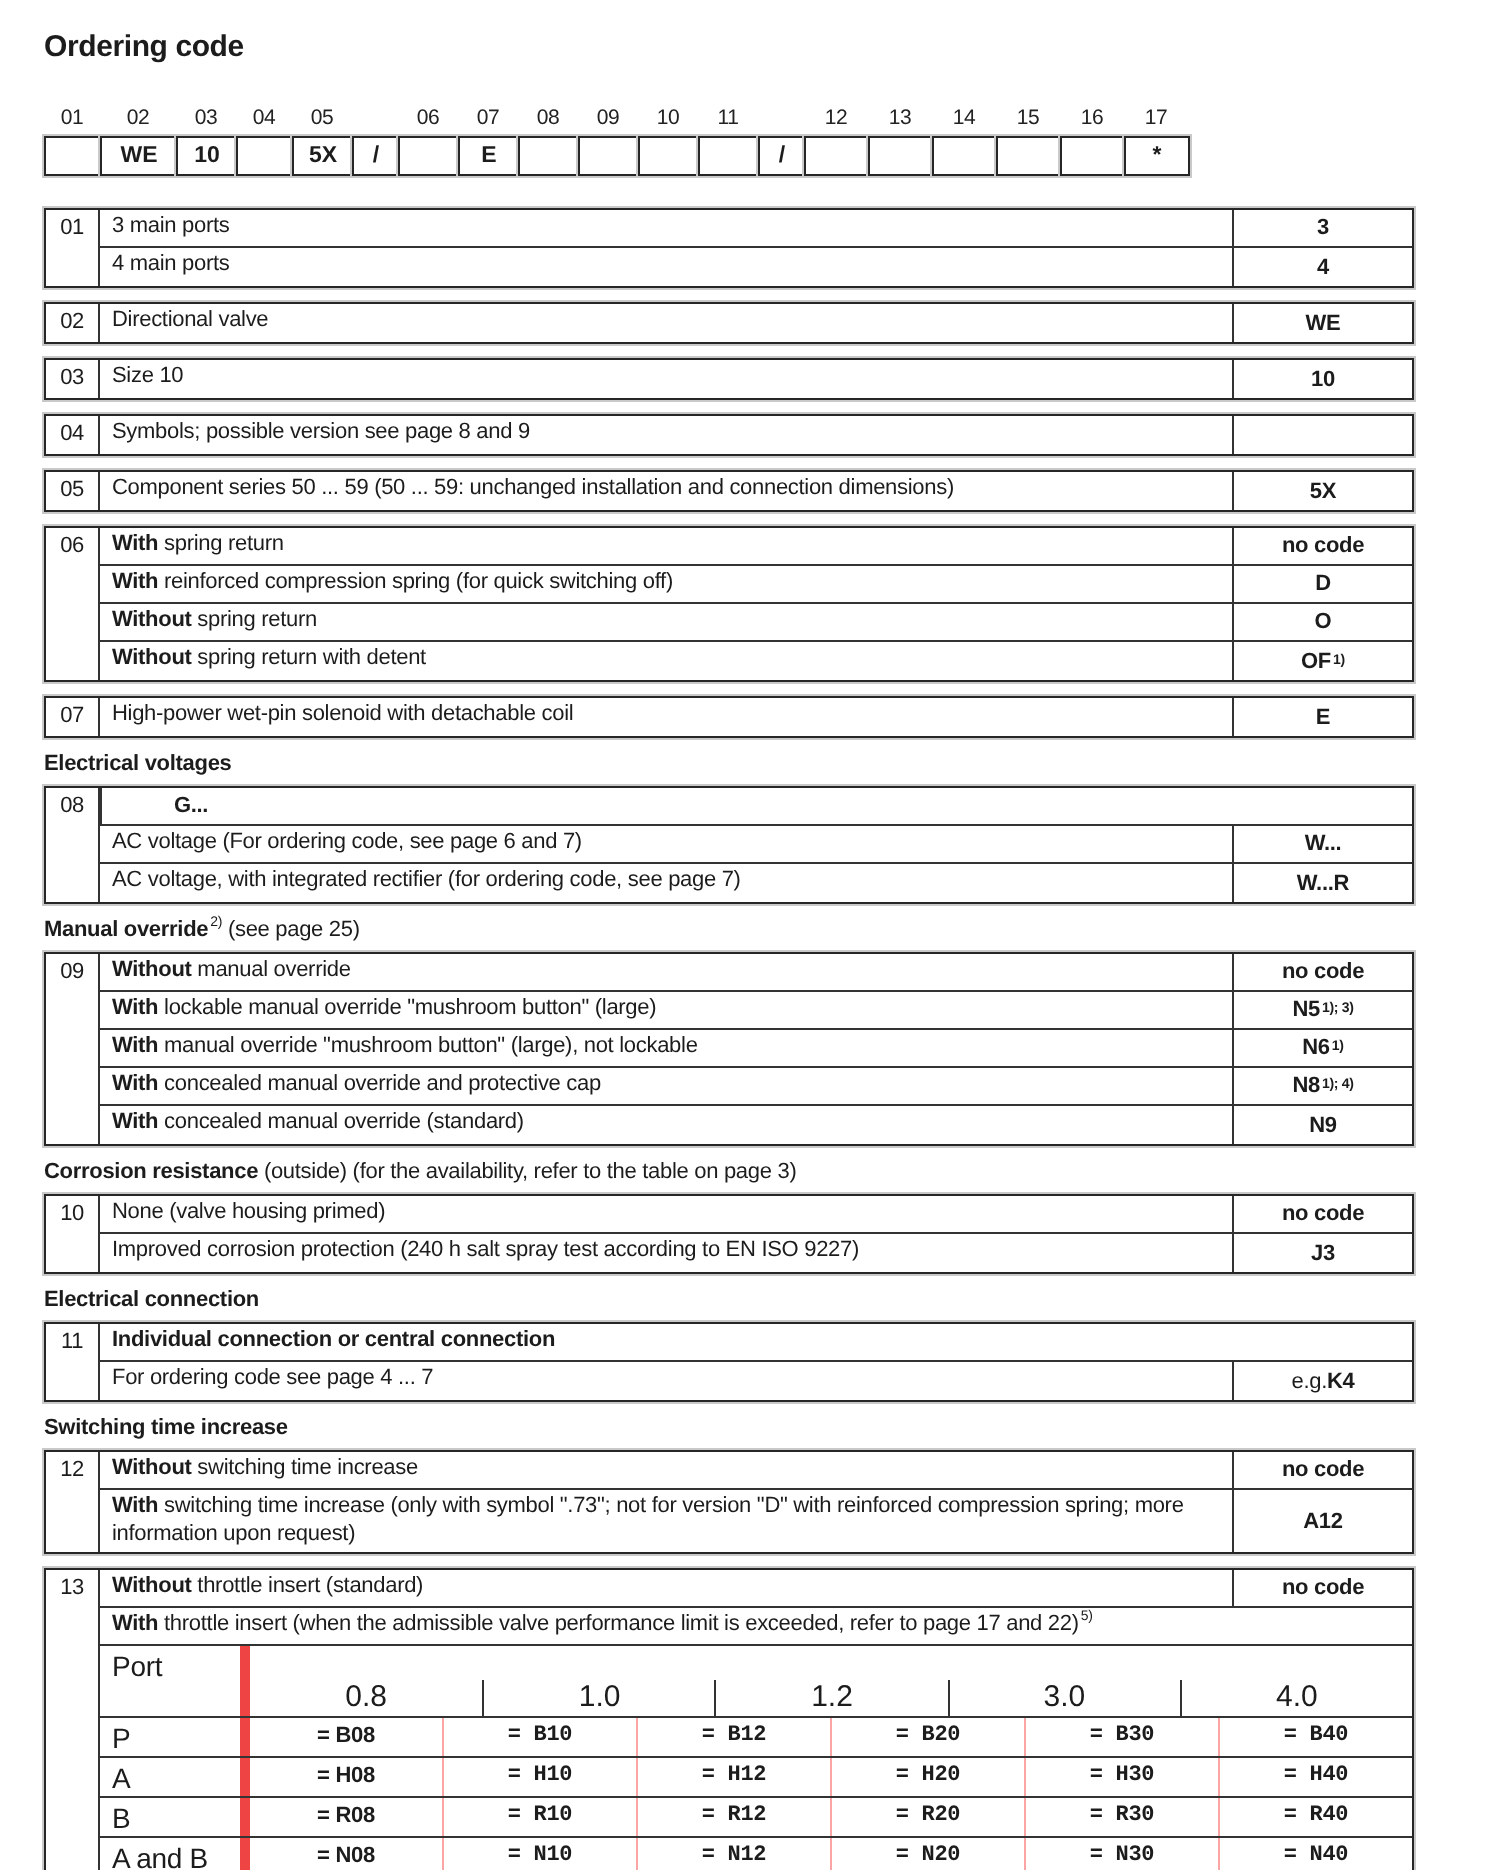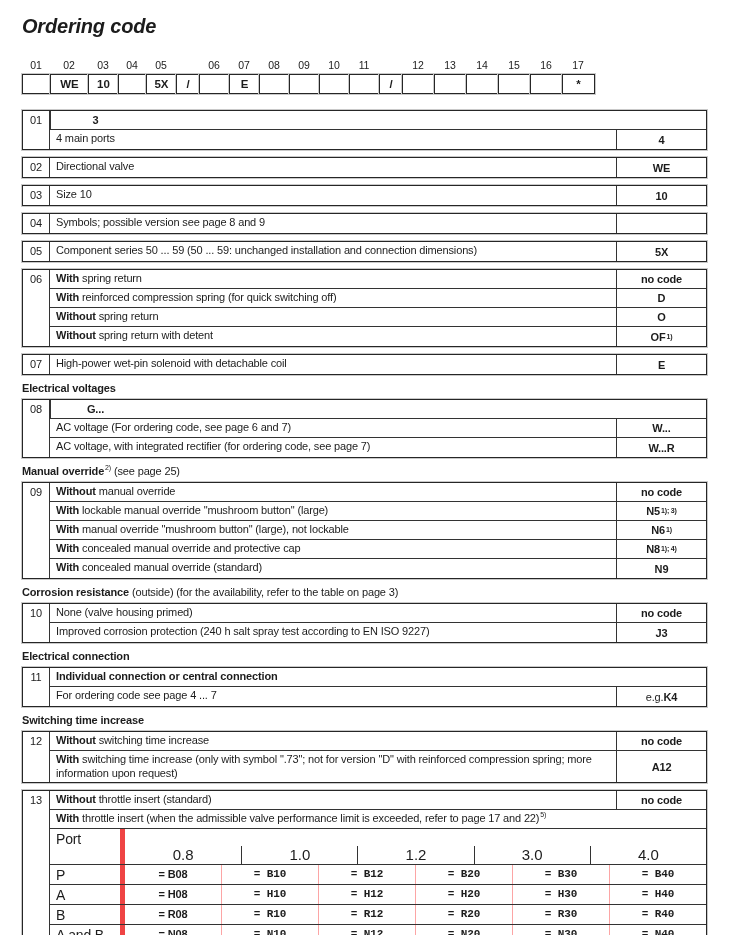--- a/index.html
+++ b/index.html
@@ -8,26 +8,25 @@
     position: relative;
     width: 746px;
     height: 935px;
     background: #ffffff;
     font-family: "Liberation Sans", sans-serif;
     color: #1c1c1c;
     overflow: hidden;
   }
   .content { margin-left: 22px; width: 685px; }
   .title {
-    font-size: 20px;
+    font-size: 15px;
     font-weight: bold;
     letter-spacing: -0.2px;
     padding-top: 15px;
     margin-bottom: 21px;
-    font-style: italic;
   }
   
   .code-strip { display: flex; margin-bottom: 16px; }
   .ccell { display: flex; flex-direction: column; }
   .clab {
     font-size: 10.5px;
     text-align: center;
     height: 13px;
     letter-spacing: -0.2px;
     margin-bottom: 2px;
@@ -207,20 +206,21 @@
       <div class="ccell w32">
           <div class="clab">17</div>
           <div class="cbox">*</div>
         </div>
     </div>
 
     <div class="group">
       <div class="gnum">01</div>
       <div class="grows">
         <div class="grow">
+          <div class="gdesc"><span>3 main ports</span></div>
           <div class="gcode">
               <span>3</span>
             </div>
         </div>
         <div class="grow">
           <div class="gdesc"><span>4 main ports</span></div>
           <div class="gcode">
               <span>4</span>
             </div>
         </div>

